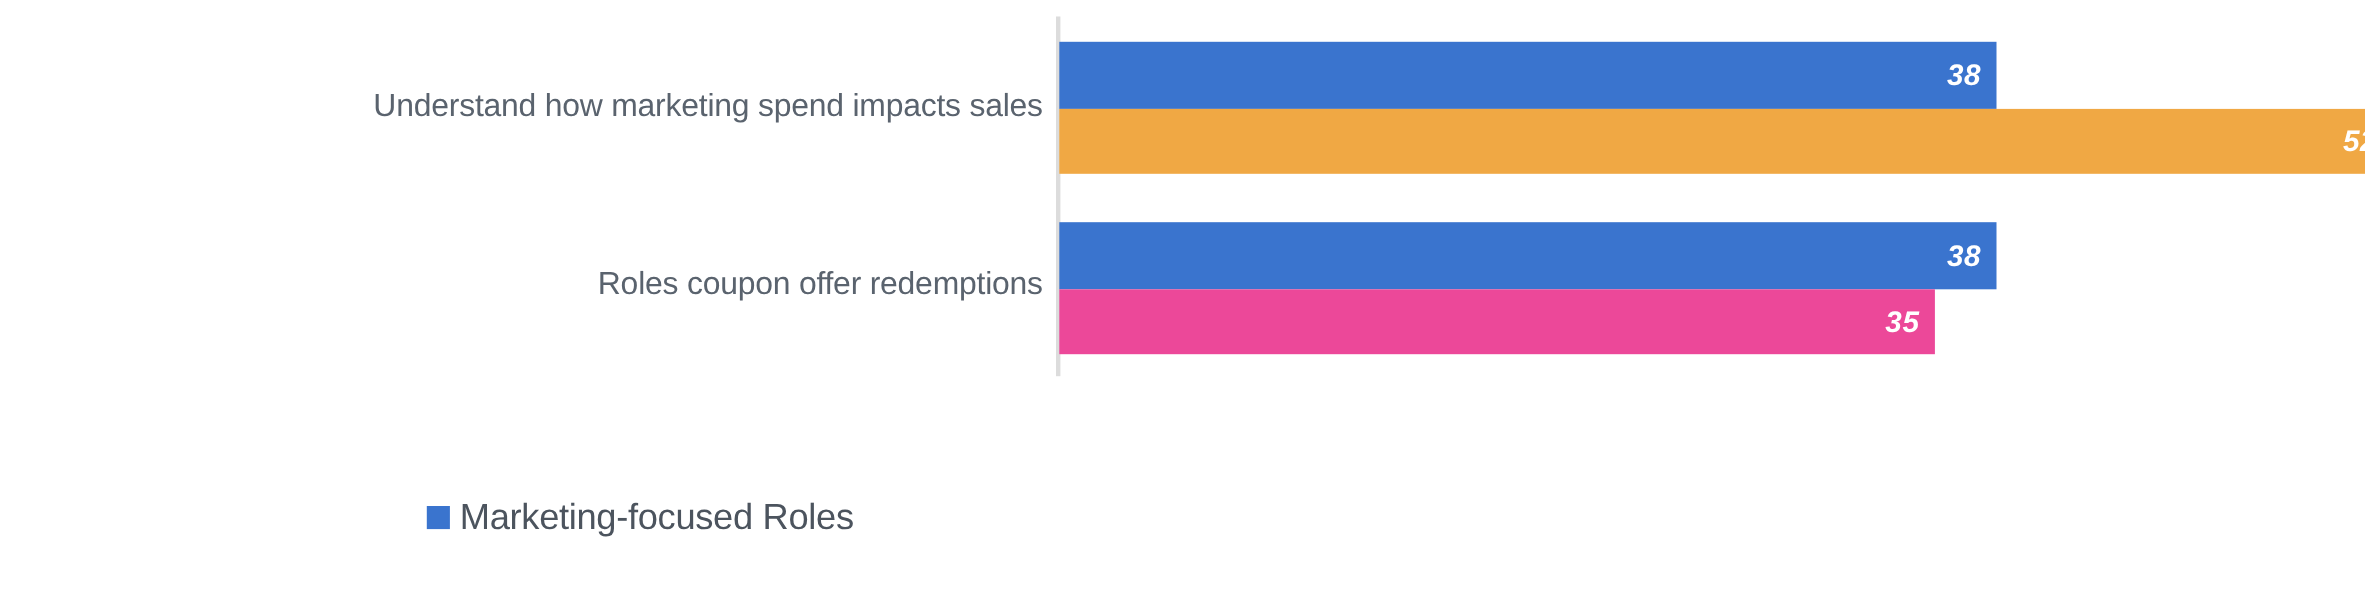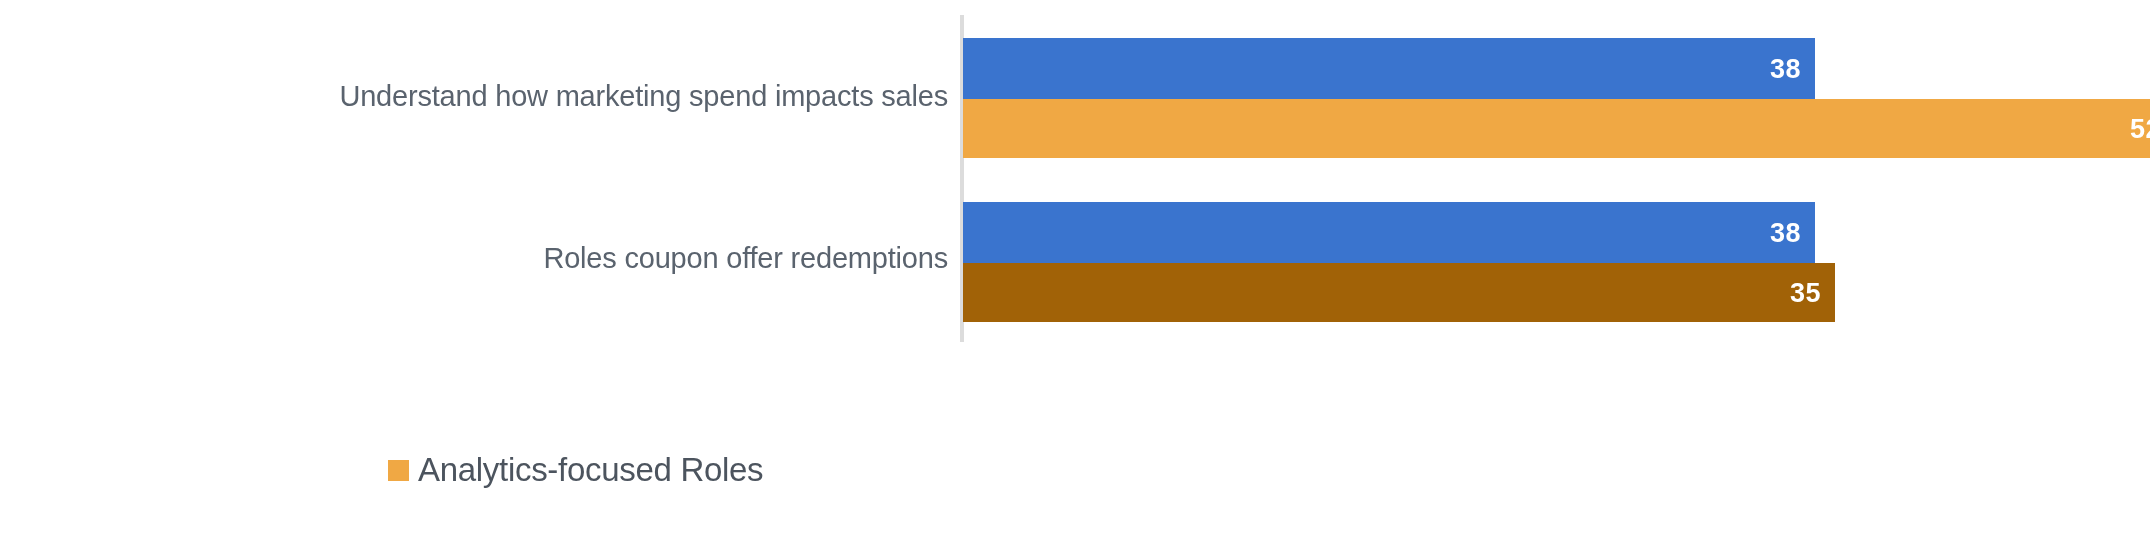--- a/index.html
+++ b/index.html
@@ -75,20 +75,21 @@
     height: 61px;
   }
   .bar-row.series-1 { height: 59px; }
 
   .bar {
     position: absolute;
     left: 0;
     top: 0;
     height: 100%;
     box-sizing: border-box;
+    font-style: italic;
   }
   .bar.series-0 { background: #3a74ce; }
   .bar.series-1 { background: #f0a844; }
 
   .bar-value {
     position: absolute;
     right: 14px;
     top: 50%;
     transform: translateY(-50%);
     color: #ffffff;
@@ -159,29 +160,29 @@
 
     <div class="cat-group group-1">
       <div class="cat-label" style="color: rgb(90, 99, 110);">Roles coupon offer redemptions</div>
       <div class="bars">
         <div class="bar-row series-0">
           <div class="bar series-0" style="width: 852.077px; background: rgb(58, 116, 206);">
             <span class="bar-value" style="color: rgb(255, 255, 255);">38</span>
           </div>
         </div>
         <div class="bar-row series-1">
-          <div class="bar series-1" style="width: 872px; background: #a16207;">
+          <div class="bar series-1" style="width: 796px; background: #ec4899;">
             <span class="bar-value" style="color: rgb(255, 255, 255);">35</span>
           </div>
         </div>
       </div>
     </div>
 
   </div>
 
   <div class="legend">
     <div class="legend-item">
-      <span class="legend-swatch s1" style="background: rgb(240, 168, 68);"></span>
-      <span class="legend-label">Analytics-focused Roles</span>
+      <span class="legend-swatch s0" style="background: rgb(58, 116, 206);"></span>
+      <span class="legend-label">Marketing-focused Roles</span>
     </div>
   </div>
 
 </div>
 
 </body></html>

